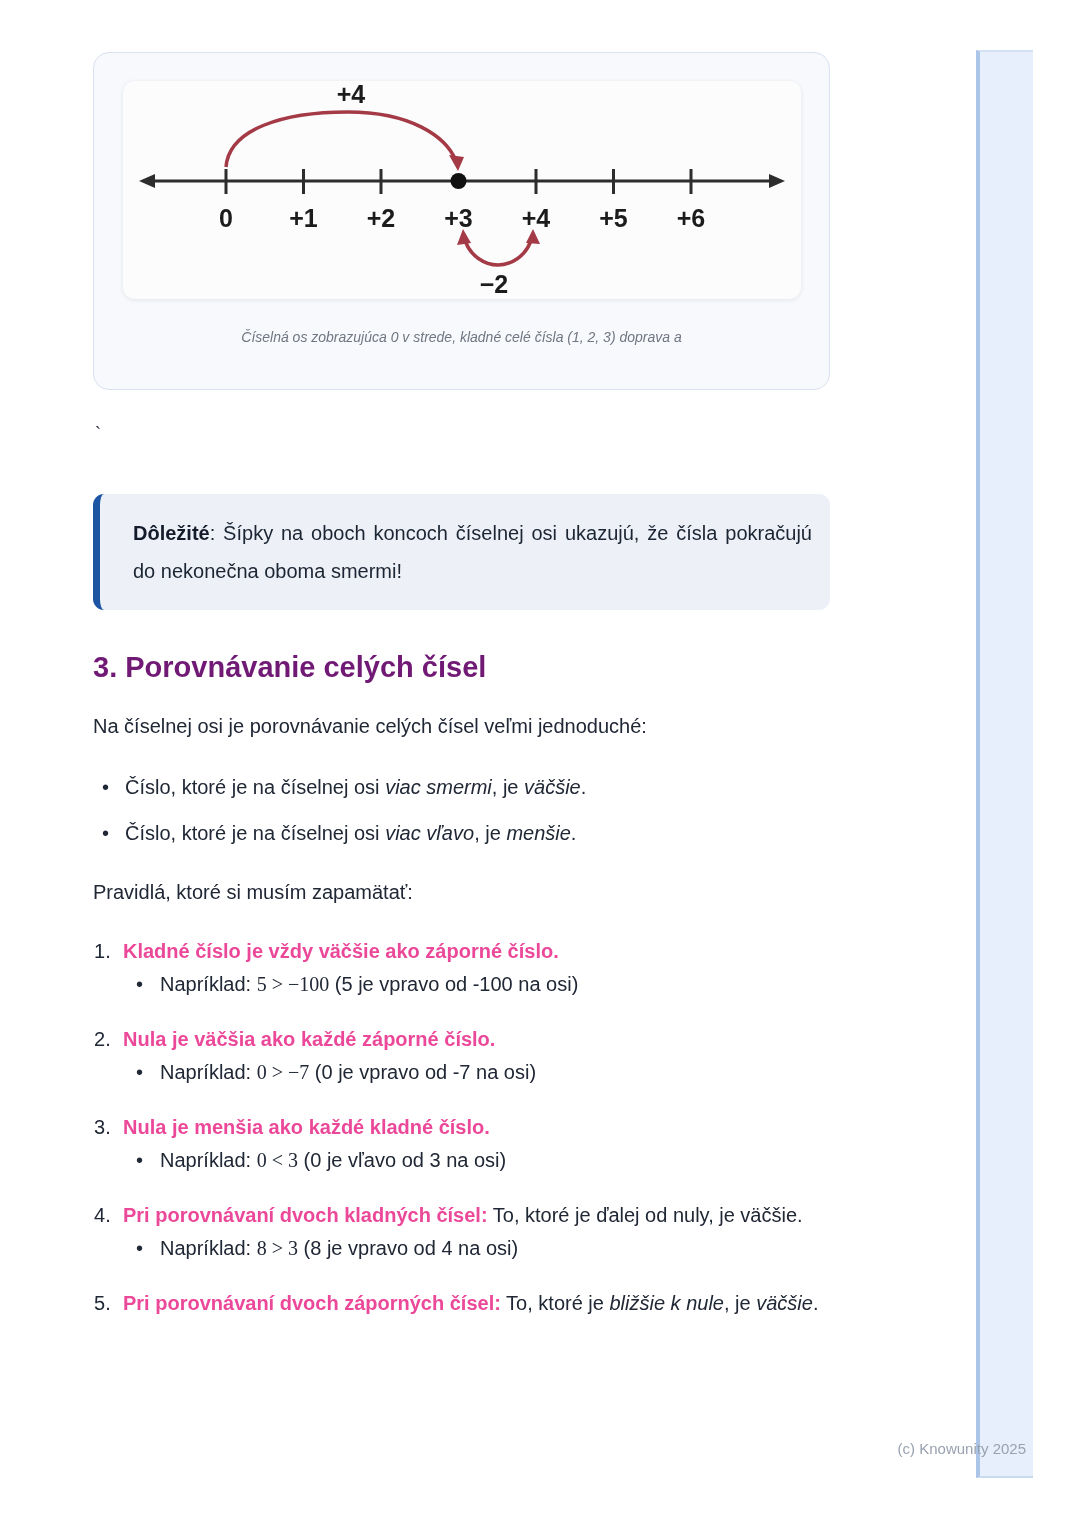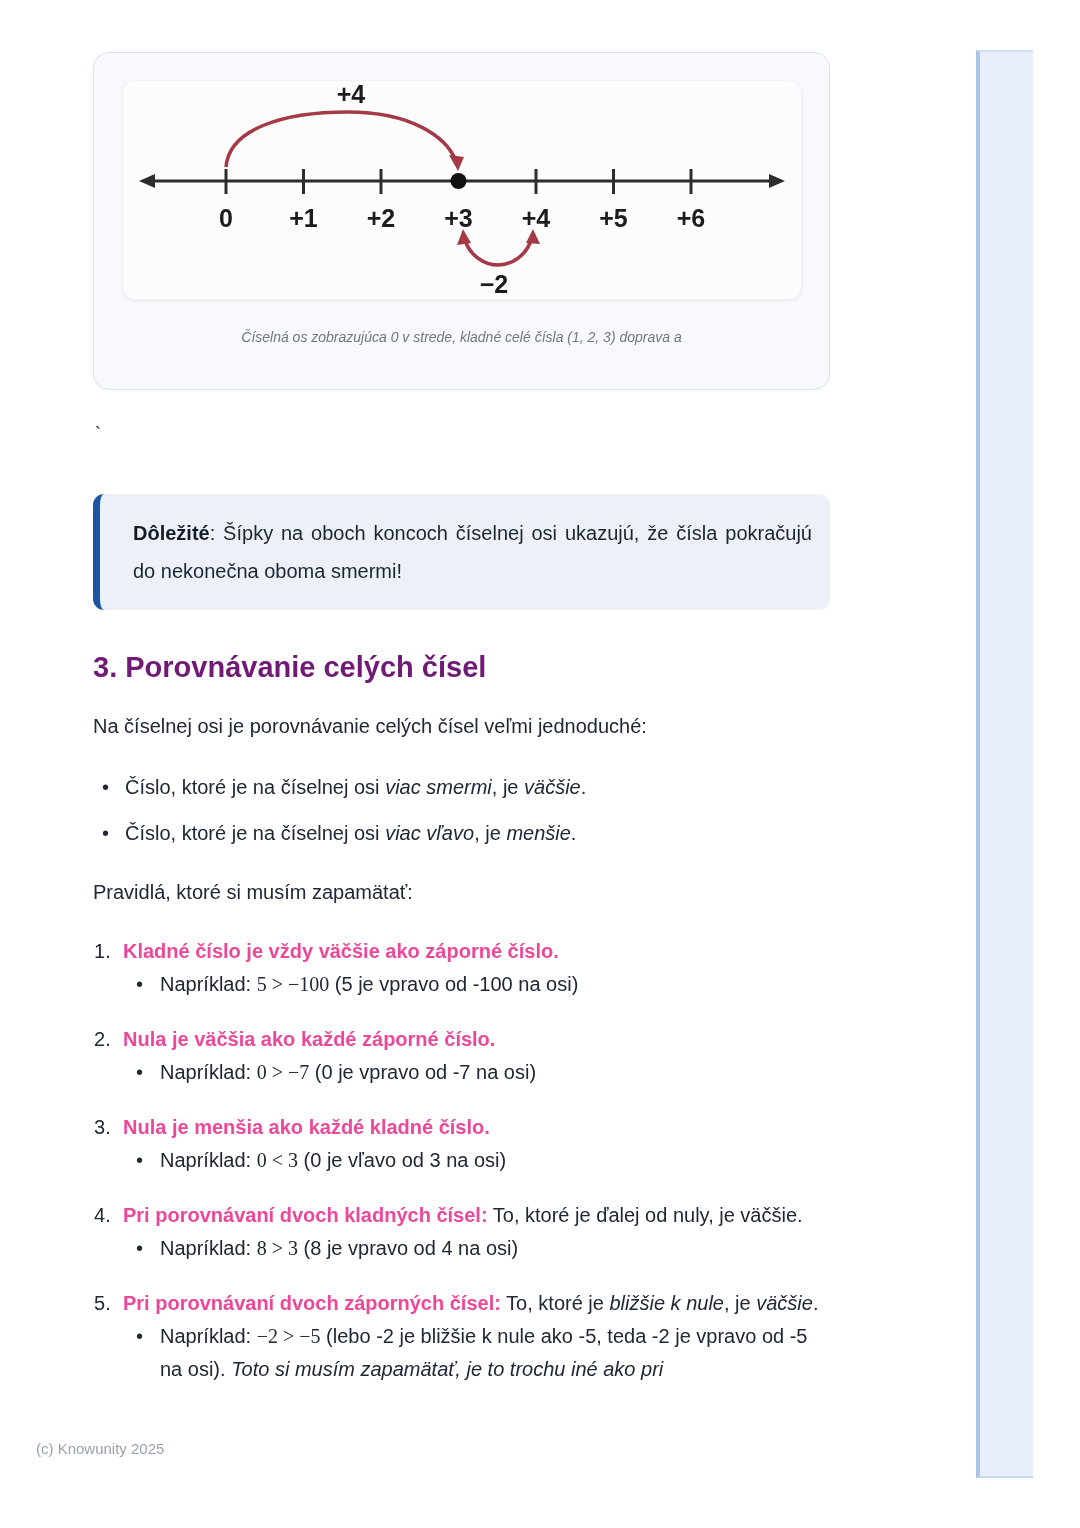--- a/index.html
+++ b/index.html
@@ -140,27 +140,26 @@
     width: 57px; height: 1428px;
     background: #e6effb;
     border-left: 4px solid #aac5e7;
     border-top: 2px solid #d2e0f1;
     border-bottom: 2px solid #c9daee;
     z-index: 1;
   }
   .copyright {
     position: absolute;
     top: 1440px;
-    left: 0;
+    left: 16px;
     width: 1010px;
-    text-align: left;
+    text-align: right;
     font-size: 15px;
     color: #99a2b0;
     z-index: 2;
-    padding-left: 36px;
   }
 </style>
 </head>
 <body>
 
 <div class="content">
 
   <div class="figure-card">
     <div class="nl-image">
       <svg viewBox="0 0 678 218">
@@ -264,25 +263,20 @@
       <b>Pri porovnávaní dvoch kladných čísel:</b><span> To, ktoré je ďalej od nuly, je väčšie.</span>
       <ul class="example">
         <li>
           <span>Napríklad: </span><span class="math">8 &gt; 3</span><span> (8 je vpravo od 4 na osi)</span>
         </li>
       </ul>
     </li>
 
     <li class="rule">
       <b>Pri porovnávaní dvoch záporných čísel:</b><span> To, ktoré je </span><i>bližšie k nule</i><span>, je </span><i>väčšie</i><span>.</span>
-      <ul class="example">
-        <li>
-          <span>Napríklad: </span><span class="math">−2 &gt; −5</span><span> (lebo -2 je bližšie k nule ako -5, teda -2 je vpravo od -5 na osi). </span><i>Toto si musím zapamätať, je to trochu iné ako pri</i>
-        </li>
-      </ul>
     </li>
 
   </ol>
 </div>
 
 <div class="next-page-edge"></div>
 
 <div class="copyright">(c) Knowunity 2025</div>
 
 </body></html>

